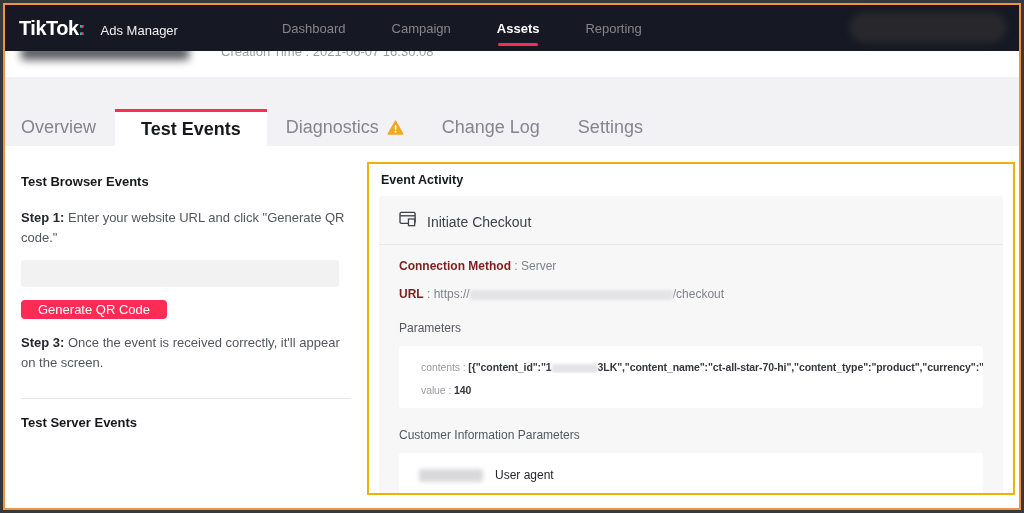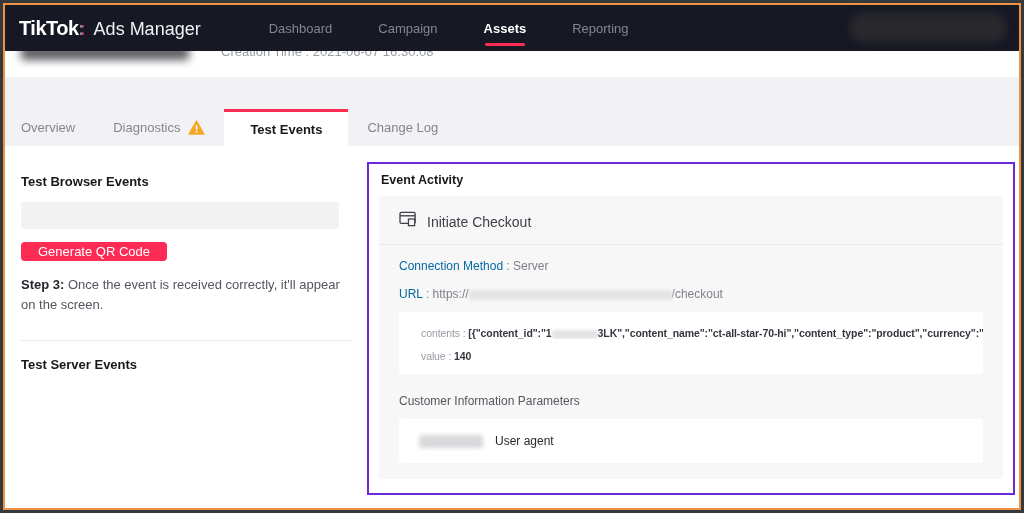--- a/index.html
+++ b/index.html
@@ -7,62 +7,62 @@
   body { font-family:"Liberation Sans", sans-serif; background:#fff; }
 
   .frame { position:absolute; inset:0; background:#35383d; padding:3px; }
   .inner { position:relative; width:100%; height:100%; border:2px solid #f0923f; background:#fff; overflow:hidden; }
 
   
   .nav { position:absolute; top:0; left:0; right:0; height:46px; background:#161823; display:flex; align-items:center; padding:2px 14px; z-index:30; }
   .brand { display:flex; align-items:baseline; color:#fff; }
   .logo { font-size:20px; font-weight:bold; letter-spacing:-0.5px; }
   .logo-colon { font-size:18px; font-weight:bold; color:#fe2c55; text-shadow:-1px 0 0 #25f4ee; margin-left:1px; }
-  .brand-sub { font-size:18px; color:#f1f1f3; margin-left:8px; }
-  .nav-items { display:flex; gap:46px; margin-left:68px; }
+  .brand-sub { font-size:13px; color:#f1f1f3; margin-left:15px; }
+  .nav-items { display:flex; gap:46px; margin-left:104px; }
   .nav-item { font-size:13px; color:#85868c; cursor:pointer; position:relative; padding:6px 0; }
   .nav-item.active { color:#fff; font-weight:bold; }
   .nav-item.active::after { content:""; position:absolute; left:1px; right:1px; bottom:-4px; height:3px; border-radius:2px; background:#fe2c55; }
   .acct-blur { position:absolute; right:12px; top:7px; width:158px; height:31px; border-radius:16px; background:#27272c; filter:blur(3px); }
 
   
   .pixel-row { position:absolute; top:46px; left:0; right:0; height:26px; background:#fff; overflow:hidden; z-index:10; }
   .pixel-row-in { display:flex; align-items:flex-start; gap:32px; padding:0 16px; margin-top:-7px; }
   .pixel-name-blur { width:168px; height:15px; border-radius:3px; background:#5d5d63; filter:blur(4px); margin-top:1px; }
   .creation-time { font-size:13px; color:#9b9ca3; white-space:nowrap; }
 
   
   .tabzone { position:absolute; top:72px; left:0; right:0; height:69px; background:#f2f2f4; z-index:5; }
   .tabs { position:absolute; bottom:0; left:16px; display:flex; align-items:stretch; height:37px; }
-  .tab { display:flex; align-items:center; gap:8px; font-size:13px; color:#85868c; padding:0 19px; cursor:pointer; }
+  .tab { display:flex; align-items:center; gap:8px; font-size:18px; color:#85868c; padding:0 19px; cursor:pointer; }
   .tab:first-child { padding-left:0; }
   .tab.active { background:#fff; border-top:3px solid #fe2c55; color:#17181c; font-weight:bold; padding:0 26px; }
   .warn-icon svg { display:block; }
 
   
   .content { position:absolute; top:141px; left:0; right:0; bottom:0; background:#fff; }
 
   .left-col { position:absolute; left:16px; top:16px; width:332px; font-size:13px; color:#54565e; }
   .h-strong { font-size:13px; font-weight:bold; color:#17181c;margin-top:12px; }
   .b { font-weight:bold; color:#26272e; }
   .step-line { margin-top:19px; line-height:1.5; color:#54565e; }
   .url-input { margin-top:13px; width:318px; height:27px; background:#f2f2f3; border:none; border-radius:3px; padding:0 10px; font-size:13px; color:#333; outline:none; }
   .gen-btn { display:inline-block; margin-top:13px; height:19px; padding:0 17px; background:#fe2c55; color:#fff; border:none; border-radius:4px; font-size:13px; font-family:"Liberation Sans",sans-serif; cursor:pointer; }
   .para { margin-top:14px; line-height:1.55; color:#54565e; }
   .divider { margin-top:25px; border-top:1px solid #e8e8ea; width:330px; }
   .server-head { margin-top:16px; }
 
   
-  .event-panel { position:absolute; left:362px; top:16px; width:648px; height:333px; border:2px solid #6d28d9; background:#fff; overflow:hidden; }
+  .event-panel { position:absolute; left:362px; top:16px; width:648px; height:333px; border:2px solid #eab308; background:#fff; overflow:hidden; }
   .panel-title { padding:9px 12px 7px; font-size:12.5px; font-weight:bold; color:#17181c; }
   .gray-card { margin:2px 10px 0; background:#f7f7f8; border-radius:3px; padding-bottom:16px; }
   .event-head { display:flex; align-items:flex-end; gap:10px; padding:15px 20px 14px; font-size:14px; color:#3f414a; cursor:pointer; }
   .head-divider { height:1px; background:#e9e9eb; }
   .kv-row { padding:14px 20px 0; font-size:12px; white-space:nowrap; }
-  .kv-label { color:#0369a1; font-weight:normal; }
+  .kv-label { color:#7f1d1d; font-weight:bold; }
   .kv-val { color:#80828b; }
   .blur-inline { display:inline-block; height:10px; border-radius:2px; background:#e4e4e7; filter:blur(1.5px); vertical-align:middle; }
   .section-label { padding:20px 20px 0; font-size:12px; color:#55575f; }
   .inset-card { margin:11px 20px 0; background:#fff; border-radius:3px; padding:4px 0 12px; overflow:hidden; }
   .param-row { padding:11px 0 0 22px; font-size:10.5px; white-space:nowrap; overflow:hidden; letter-spacing:-0.1px; }
   .param-key { color:#9a9ba3; }
   .param-val { color:#35373f; font-weight:bold; }
   .ua-card { margin:11px 20px 0; background:#fff; border-radius:3px; padding:15px 20px; display:flex; align-items:center; gap:12px; }
   .ua-blur { width:64px; height:13px; border-radius:2px; background:#d9d9dc; filter:blur(2px); }
   .ua-text { font-size:12px; color:#26272c; }
@@ -93,44 +93,50 @@
         <div class="pixel-name-blur"></div>
         <div class="creation-time">Creation Time : 2021-06-07 16:30:08</div>
       </div>
     </div>
 
     <div class="tabzone">
       <div class="tabs">
         <div class="tab">
             <span>Overview</span>
           </div>
+        <div class="tab active">
+            <span>Test Events</span>
+          </div>
         <div class="tab">
           <span>Diagnostics</span>
           <span class="warn-icon">
             <svg width="17" height="15" viewBox="0 0 24 22">
               <path d="M12 1.5 L22.8 20.5 H1.2 Z" fill="#f5a623" stroke="#f5a623" stroke-width="2" stroke-linejoin="round"></path>
               <rect x="10.9" y="7.5" width="2.4" height="7" rx="1.2" fill="#fff"></rect>
               <circle cx="12.1" cy="17.3" r="1.5" fill="#fff"></circle>
             </svg>
           </span>
         </div>
-        <div class="tab active">
-            <span>Test Events</span>
-          </div>
         <div class="tab">
             <span>Change Log</span>
+          </div>
+        <div class="tab">
+            <span>Settings</span>
           </div>
       </div>
     </div>
 
     <div class="content">
 
       <div class="left-col">
         <div class="h-strong">Test Browser Events</div>
 
+        <div class="step-line">
+          <span class="b">Step 1:</span><span> Enter your website URL and click "Generate QR code."</span>
+        </div>
 
         <input class="url-input" type="text" value="" style="">
 
         <div>
           <button class="gen-btn">Generate QR Code</button>
         </div>
 
 
         <div class="para">
           <span class="b">Step 3:</span><span> Once the event is received correctly, it'll appear on the screen.</span>
@@ -162,20 +168,21 @@
           <div class="head-divider"></div>
 
           <div class="kv-row">
             <span class="kv-label">Connection Method</span><span class="kv-val"> : Server</span>
           </div>
 
           <div class="kv-row">
             <span class="kv-label">URL</span><span class="kv-val"> : https://</span><span class="blur-inline" style="width:203px;"></span><span class="kv-val">/checkout</span>
           </div>
 
+          <div class="section-label">Parameters</div>
 
           <div class="inset-card">
             <div class="param-row">
               <span class="param-key">contents : </span><span class="param-val">[{"content_id":"1</span><span class="blur-inline" style="width:46px;height:9px;"></span><span class="param-val">3LK","content_name":"ct-all-star-70-hi","content_type":"product","currency":"AUD","price":"140","quantity":"1"}]</span>
             </div>
             <div class="param-row">
               <span class="param-key">value : </span><span class="param-val">140</span>
             </div>
           </div>
 

